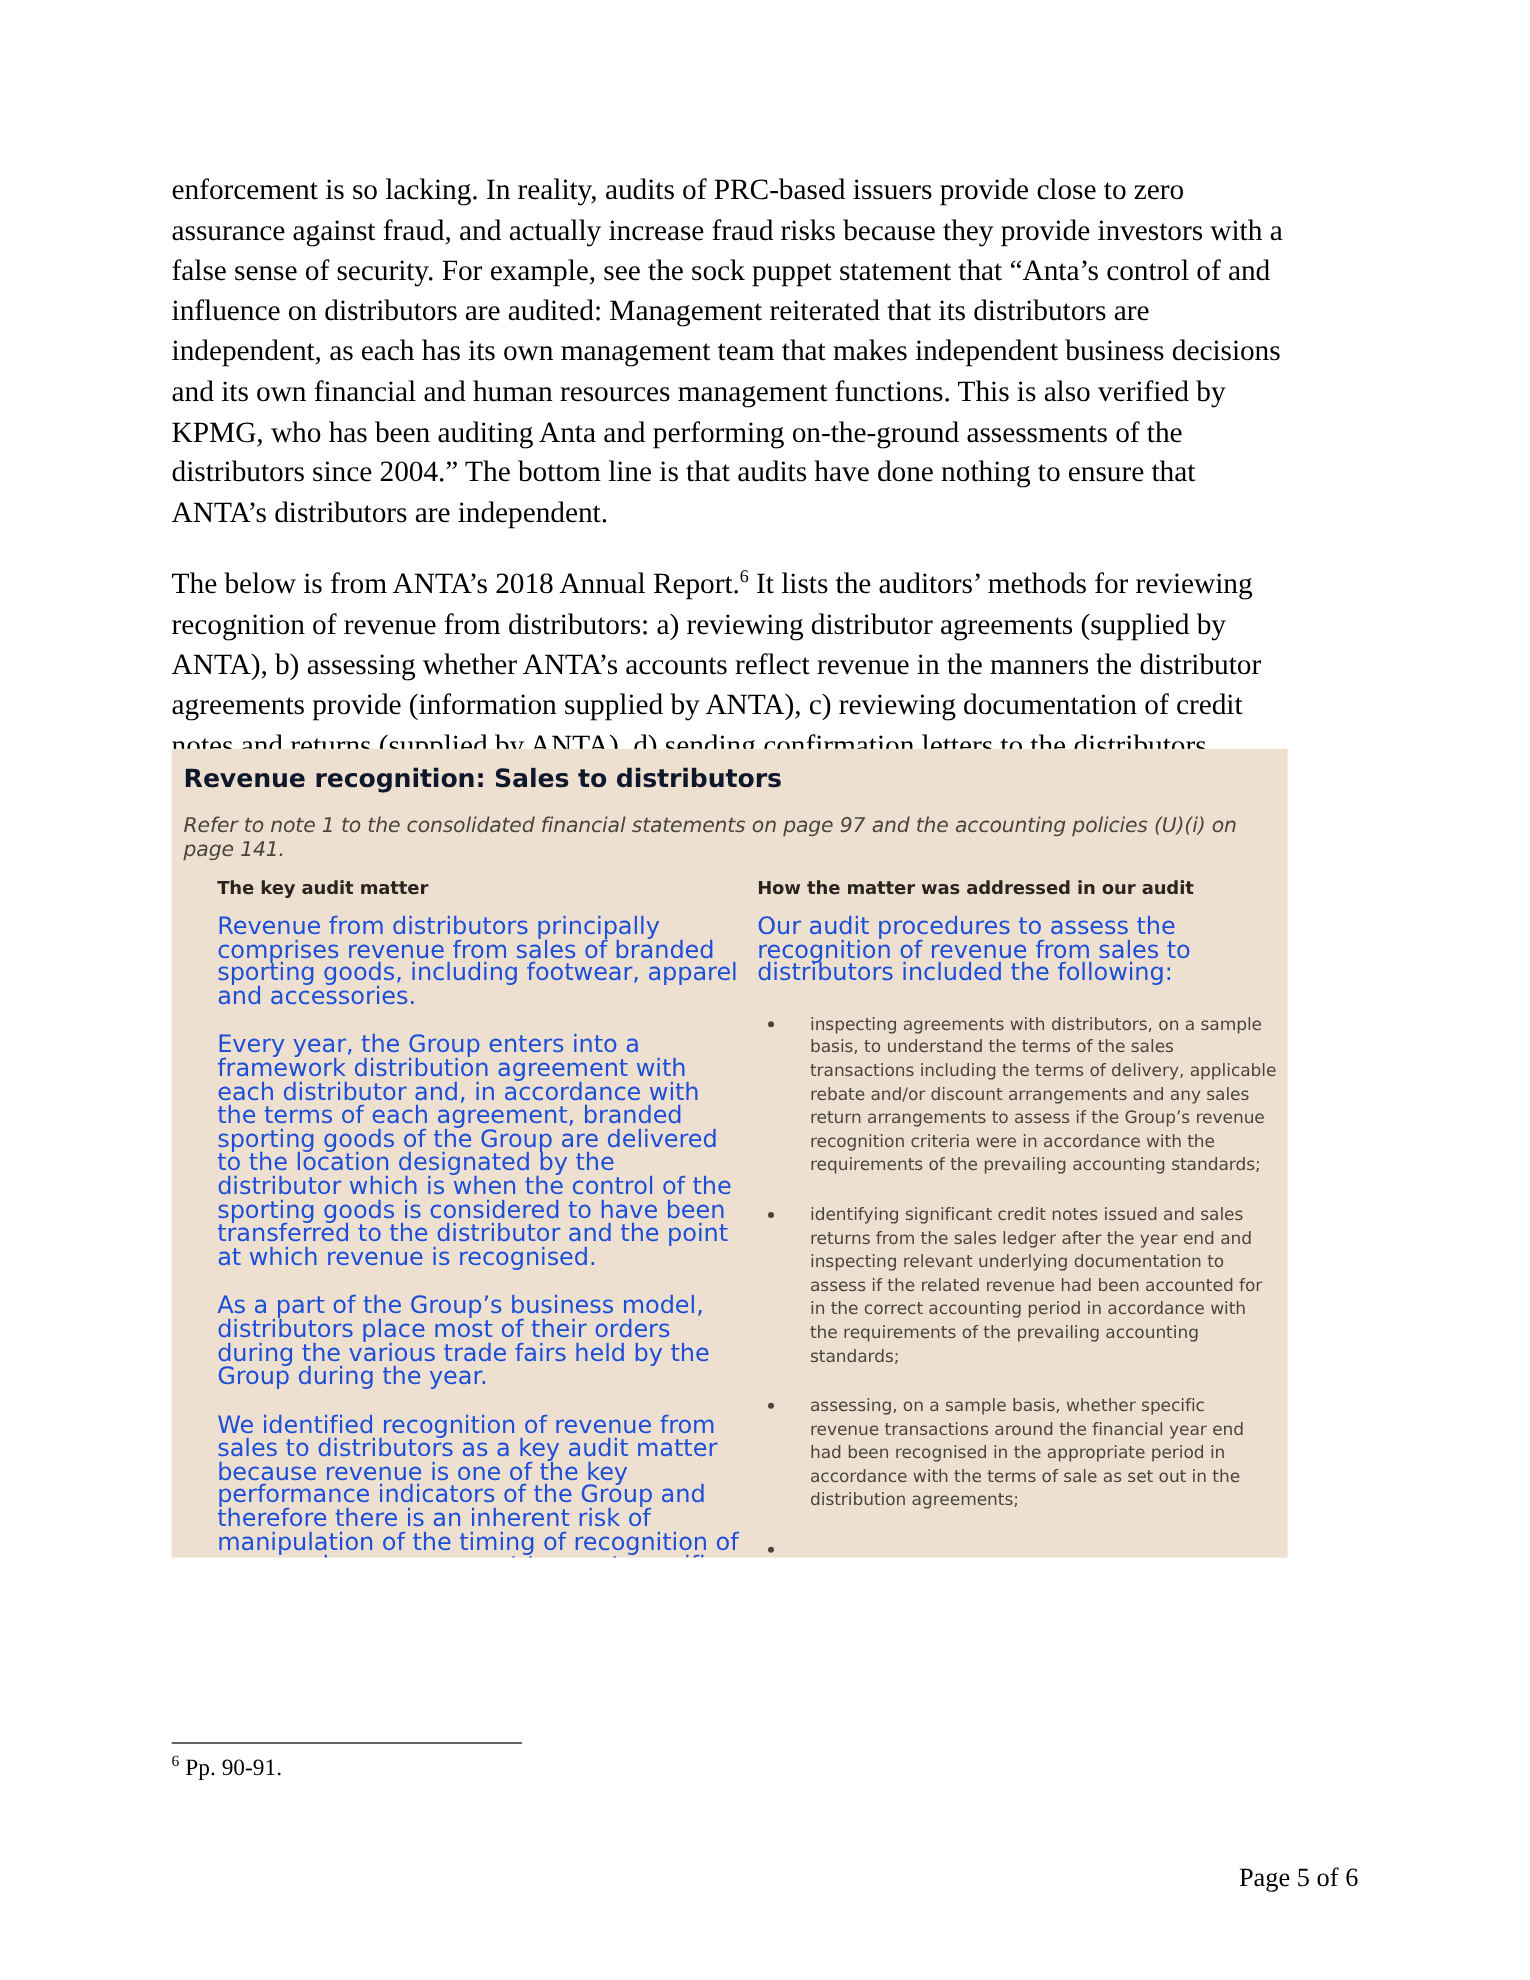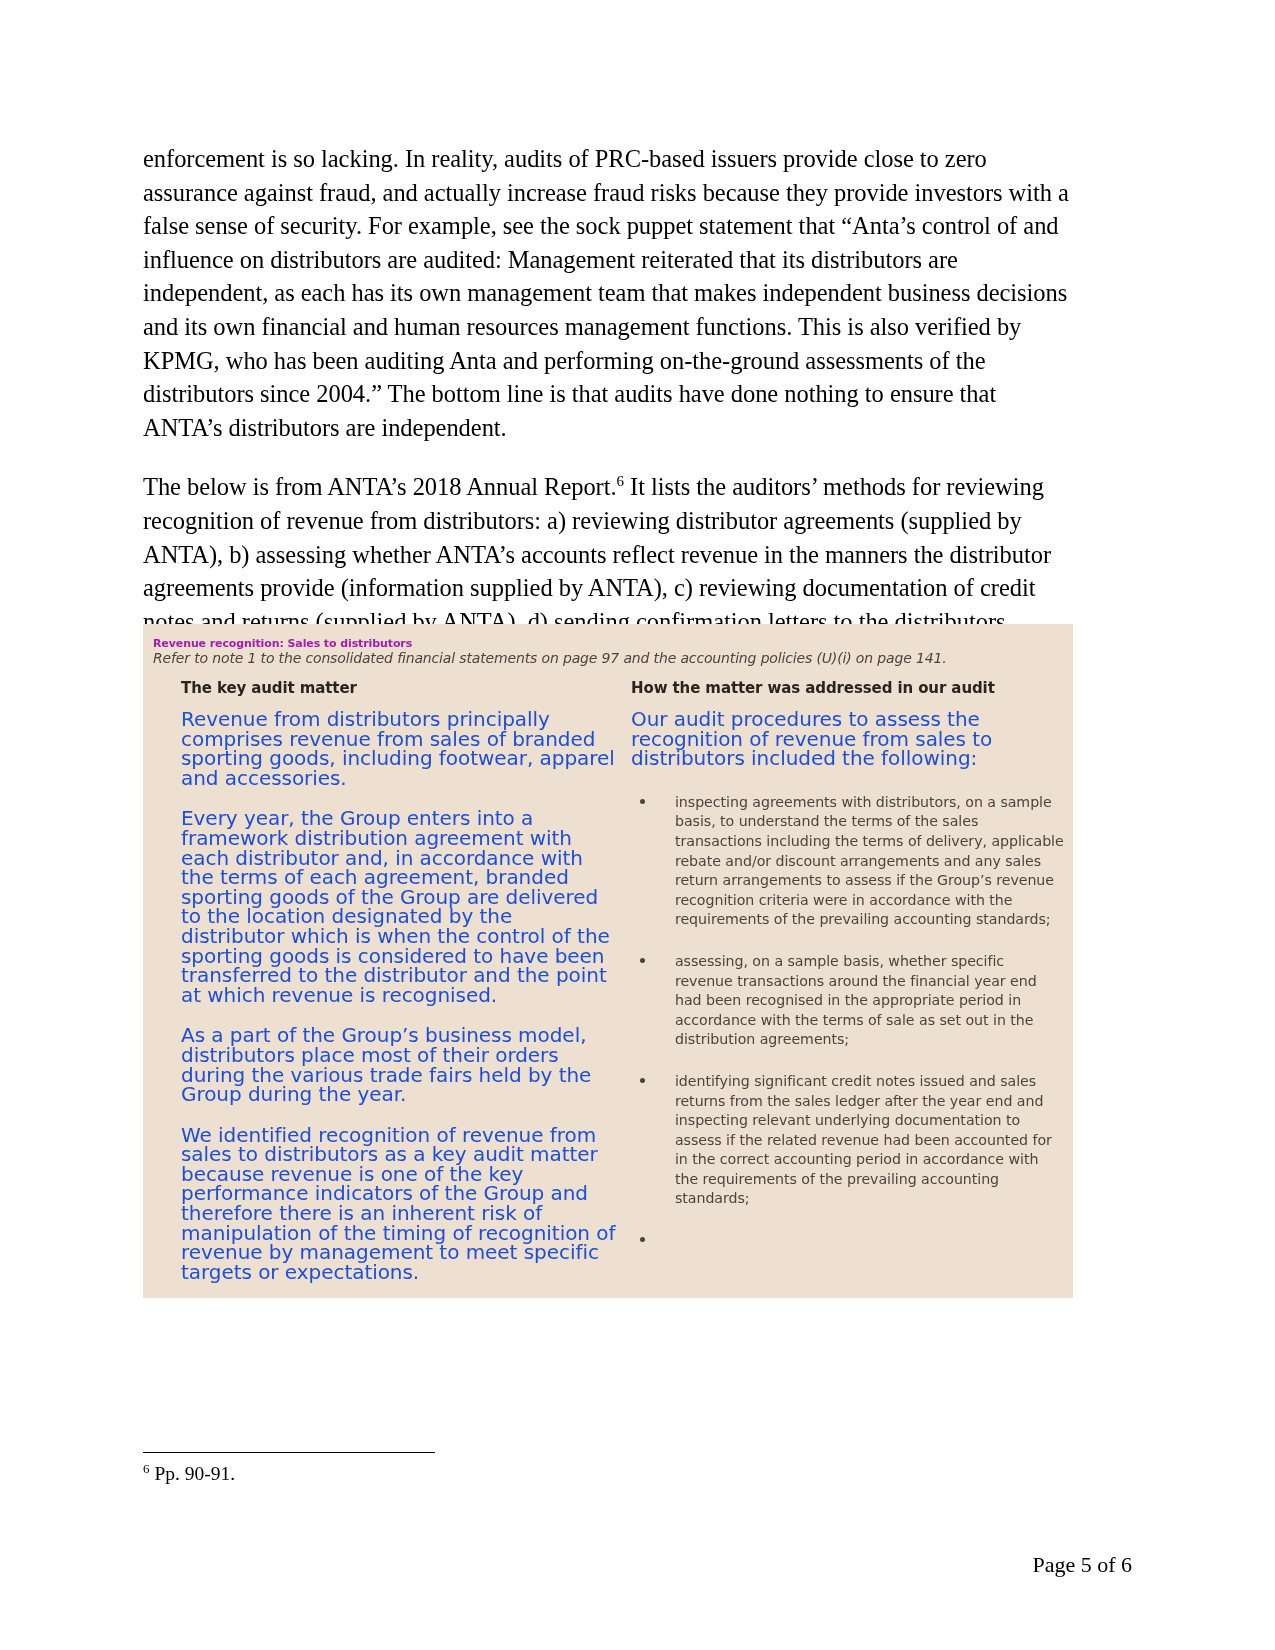--- a/index.html
+++ b/index.html
@@ -52,28 +52,28 @@
     overflow: hidden;
   }
   .excerpt-inner {
     position: absolute;
     left: 10px;
     top: 13px;
     right: 8px;
     bottom: 0;
   }
   .ex-title {
-    font-size: 11px;
+    font-size: 21px;
     font-weight: bold;
-    color: #a21caf;
+    color: #0f172a;
     letter-spacing: -0.1px;
-    margin-bottom: 0;
+    margin-bottom: 17px;
   }
   .ex-subtitle {
-    font-size: 14px;
+    font-size: 17px;
     font-style: italic;
     color: #4a443d;
     letter-spacing: -0.15px;
     margin-bottom: 13px;
   }
   .ex-cols {
     display: flex;
     gap: 0px;
     margin-left: 28px;
   }
@@ -187,22 +187,22 @@
           <p class="ex-p">Every year, the Group enters into a framework distribution agreement with each distributor and, in accordance with the terms of each agreement, branded sporting goods of the Group are delivered to the location designated by the distributor which is when the control of the sporting goods is considered to have been transferred to the distributor and the point at which revenue is recognised.</p>
           <p class="ex-p">As a part of the Group’s business model, distributors place most of their orders during the various trade fairs held by the Group during the year.</p>
           <p class="ex-p">We identified recognition of revenue from sales to distributors as a key audit matter because revenue is one of the key performance indicators of the Group and therefore there is an inherent risk of manipulation of the timing of recognition of revenue by management to meet specific targets or expectations.</p>
         </div>
 
         <div class="ex-col-right">
           <div class="ex-colhead">How the matter was addressed in our audit</div>
           <p class="ex-p">Our audit procedures to assess the recognition of revenue from sales to distributors included the following:</p>
           <ul class="ex-list">
             <li><span class="bullet"></span><span>inspecting agreements with distributors, on a sample basis, to understand the terms of the sales transactions including the terms of delivery, applicable rebate and/or discount arrangements and any sales return arrangements to assess if the Group’s revenue recognition criteria were in accordance with the requirements of the prevailing accounting standards;</span></li>
+            <li><span class="bullet"></span><span>identifying significant credit notes issued and sales returns from the sales ledger after the year end and inspecting relevant underlying documentation to assess if the related revenue had been accounted for in the correct accounting period in accordance with the requirements of the prevailing accounting standards;</span></li>
             <li><span class="bullet"></span><span>assessing, on a sample basis, whether specific revenue transactions around the financial year end had been recognised in the appropriate period in accordance with the terms of sale as set out in the distribution agreements;</span></li>
-            <li><span class="bullet"></span><span>identifying significant credit notes issued and sales returns from the sales ledger after the year end and inspecting relevant underlying documentation to assess if the related revenue had been accounted for in the correct accounting period in accordance with the requirements of the prevailing accounting standards;</span></li>
             <li><span class="bullet"></span></li>
 
           </ul>
         </div>
 
       </div>
     </div>
   </div>
 
   <div class="footnote">

